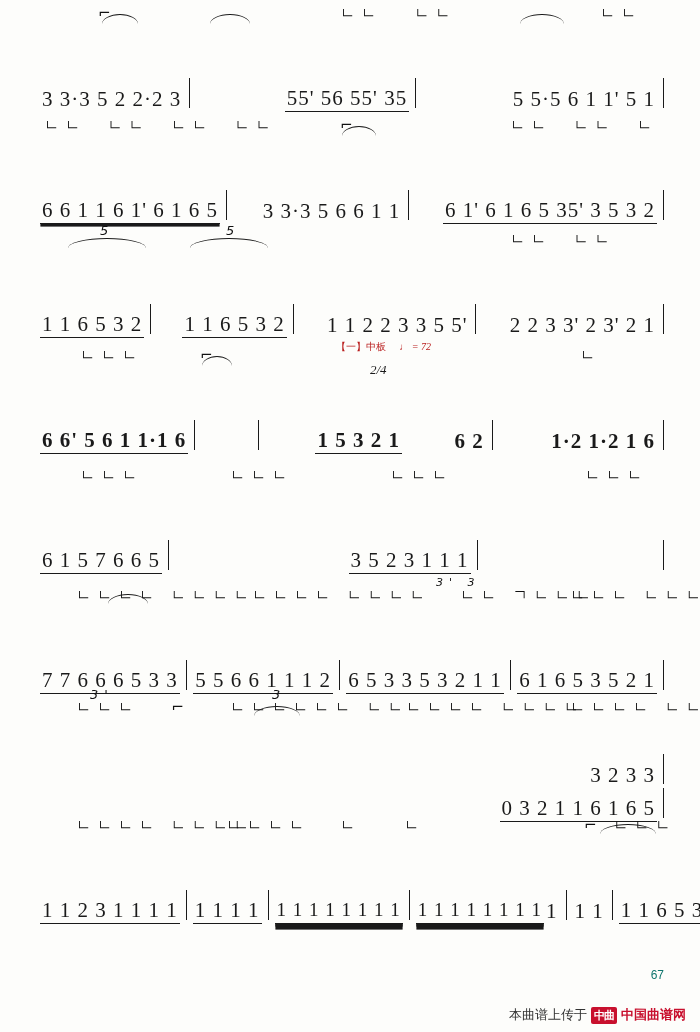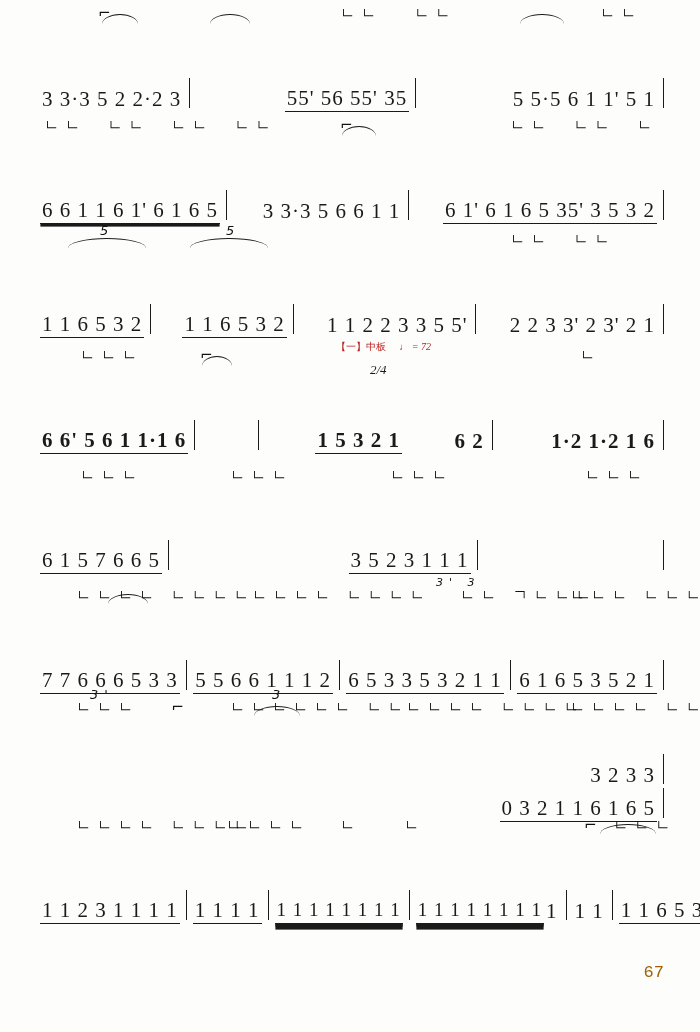--- a/index.html
+++ b/index.html
@@ -114,23 +114,23 @@
     font-size: 13px;
     font-family: "Liberation Serif", serif;
     font-style: italic;
   }
 
   
   .page-number {
     position: absolute;
     right: 36px;
     bottom: 50px;
-    font-size: 17px;
-    font-family: Liberation Mono, monospace;
-    color: #a16207;
+    font-size: 12px;
+    font-family: Liberation Sans, sans-serif;
+    color: #0f766e;
   }
 
   
   .footer {
     position: absolute;
     right: 14px;
     bottom: 8px;
     display: flex;
     align-items: center;
     font-size: 13px;
@@ -385,14 +385,19 @@
         <div class="measure">
           <span class="grp beam1">1 1 6 5 3 2</span>
 
         </div>
       </div>
     </div>
   </div>
 
   <div class="page-number">67</div>
 
+  <div class="footer">
+    <span>本曲谱上传于</span>
+    <span class="logo">中曲</span>
+    <span class="site">中国曲谱网</span>
+  </div>
 
 </div>
 
 </body></html>

